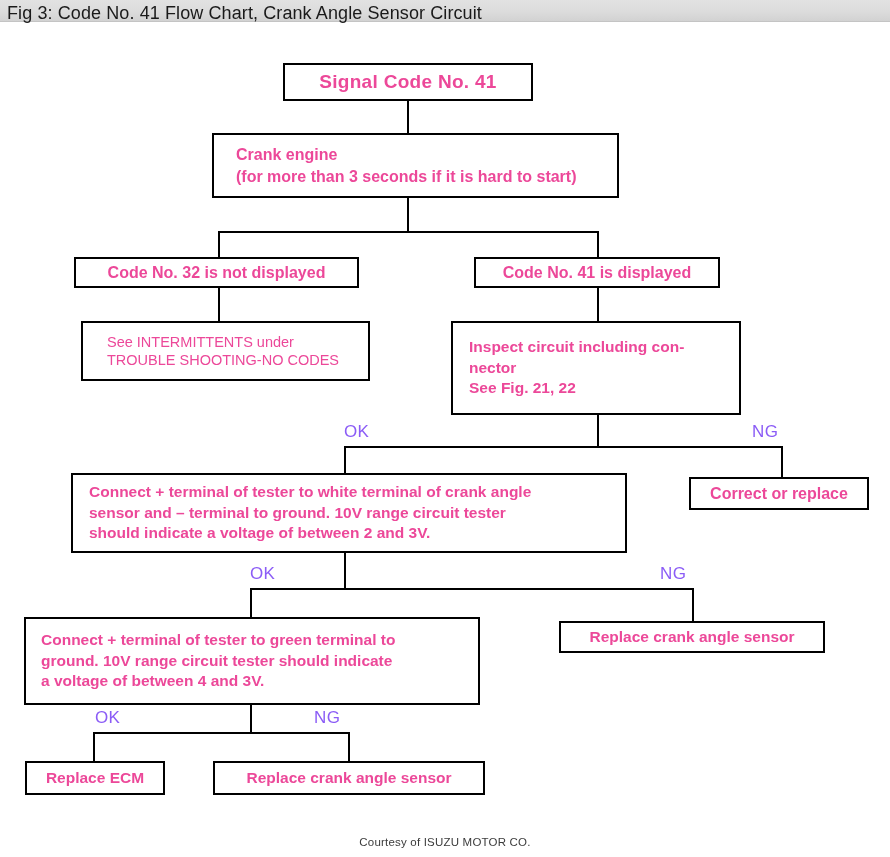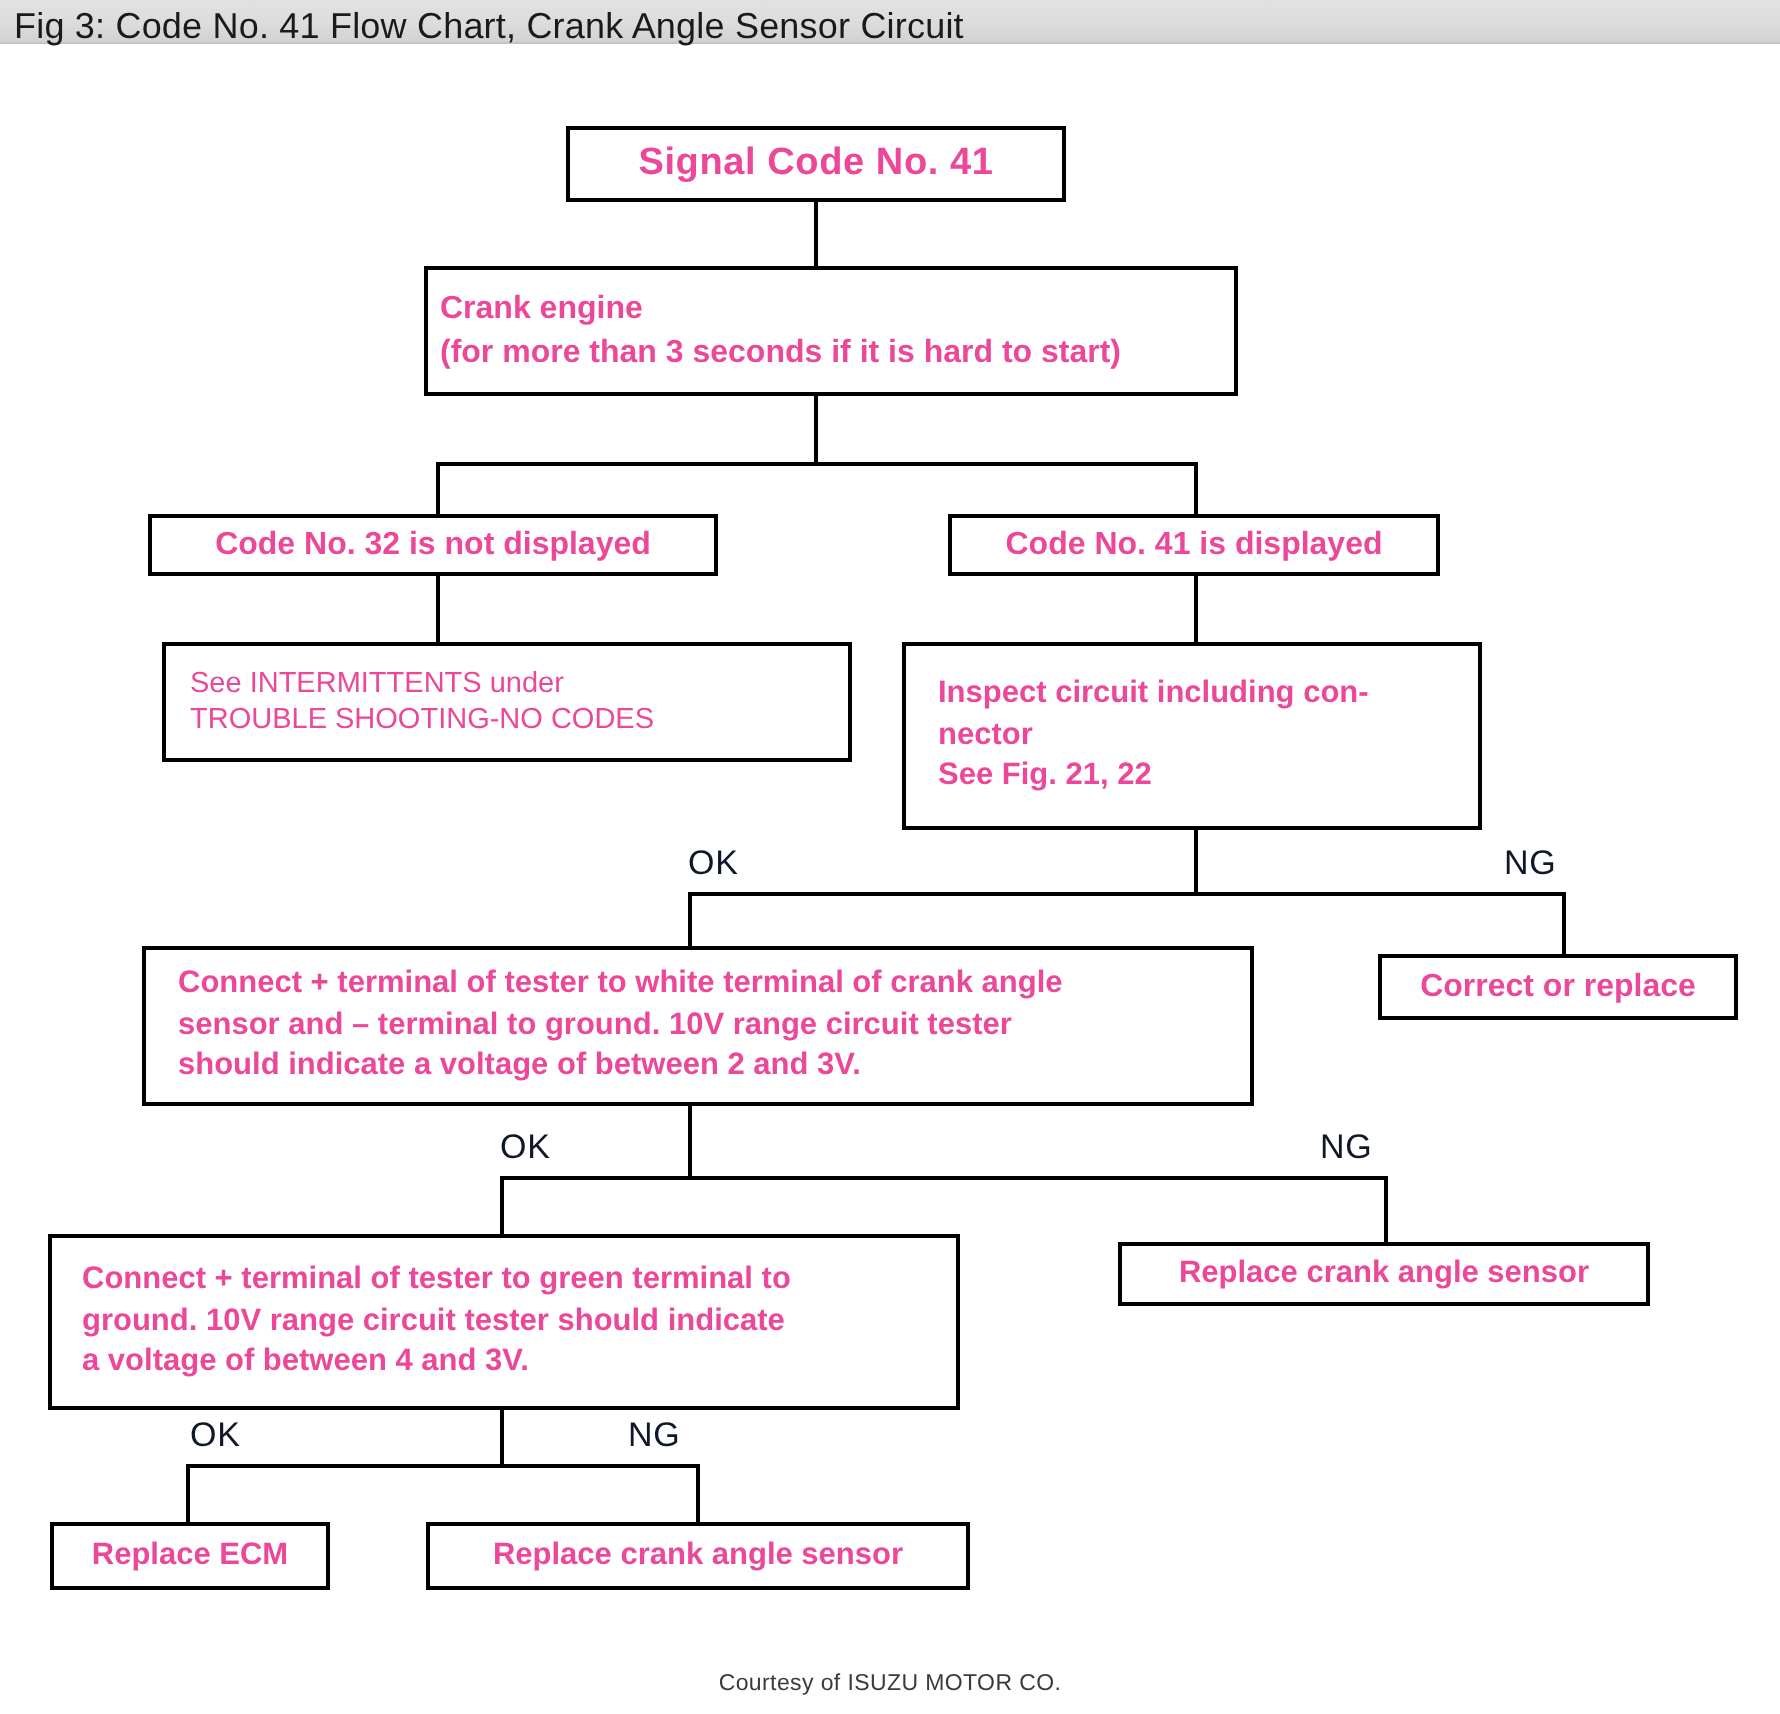--- a/index.html
+++ b/index.html
@@ -95,21 +95,21 @@
     height: 2px;
     background: #000000;
     z-index: 1;
   }
 
   
   .blabel {
     position: absolute;
     font-size: 17px;
     font-weight: normal;
-    color: #0f172a;
+    color: #8b5cf6;
     z-index: 4;
     white-space: nowrap;
     letter-spacing: 0.4px;
   }
 
   
   .footer {
     position: absolute;
     left: 0;
     top: 836px;
@@ -163,34 +163,34 @@
     <div class="blabel" style="left:250px; top:542px;">OK</div>
     <div class="blabel" style="left:660px; top:542px;">NG</div>
 
     <div class="blabel" style="left:95px;  top:686px;">OK</div>
     <div class="blabel" style="left:314px; top:686px;">NG</div>
 
     <div class="node center n-title" style="left:283px; top:41px; width:250px; height:38px;">
       <span class="txt">Signal Code No. 41</span>
     </div>
 
-    <div class="node lefttext n-lg" style="left:212px; top:111px; width:407px; height:65px; padding-left:6px;">
+    <div class="node lefttext n-lg" style="left:212px; top:111px; width:407px; height:65px; padding-left:22px;">
       <span class="txt">Crank engine
 (for more than 3 seconds if it is hard to start)</span>
     </div>
 
     <div class="node center n-lg" style="left:74px; top:235px; width:285px; height:31px;">
       <span class="txt">Code No. 32 is not displayed</span>
     </div>
 
     <div class="node center n-lg" style="left:474px; top:235px; width:246px; height:31px;">
       <span class="txt">Code No. 41 is displayed</span>
     </div>
 
-    <div class="node lefttext n-sm" style="left:81px; top:299px; width:345px; height:60px; padding-left:12px; line-height:1.25;">
+    <div class="node lefttext n-sm" style="left:81px; top:299px; width:289px; height:60px; padding-left:24px; line-height:1.25;">
       <span class="txt">See INTERMITTENTS under
 TROUBLE SHOOTING-NO CODES</span>
     </div>
 
     <div class="node lefttext n-md" style="left:451px; top:299px; width:290px; height:94px; padding-left:16px;">
       <span class="txt">Inspect circuit including con-
 nector
 See Fig. 21, 22</span>
     </div>
 

